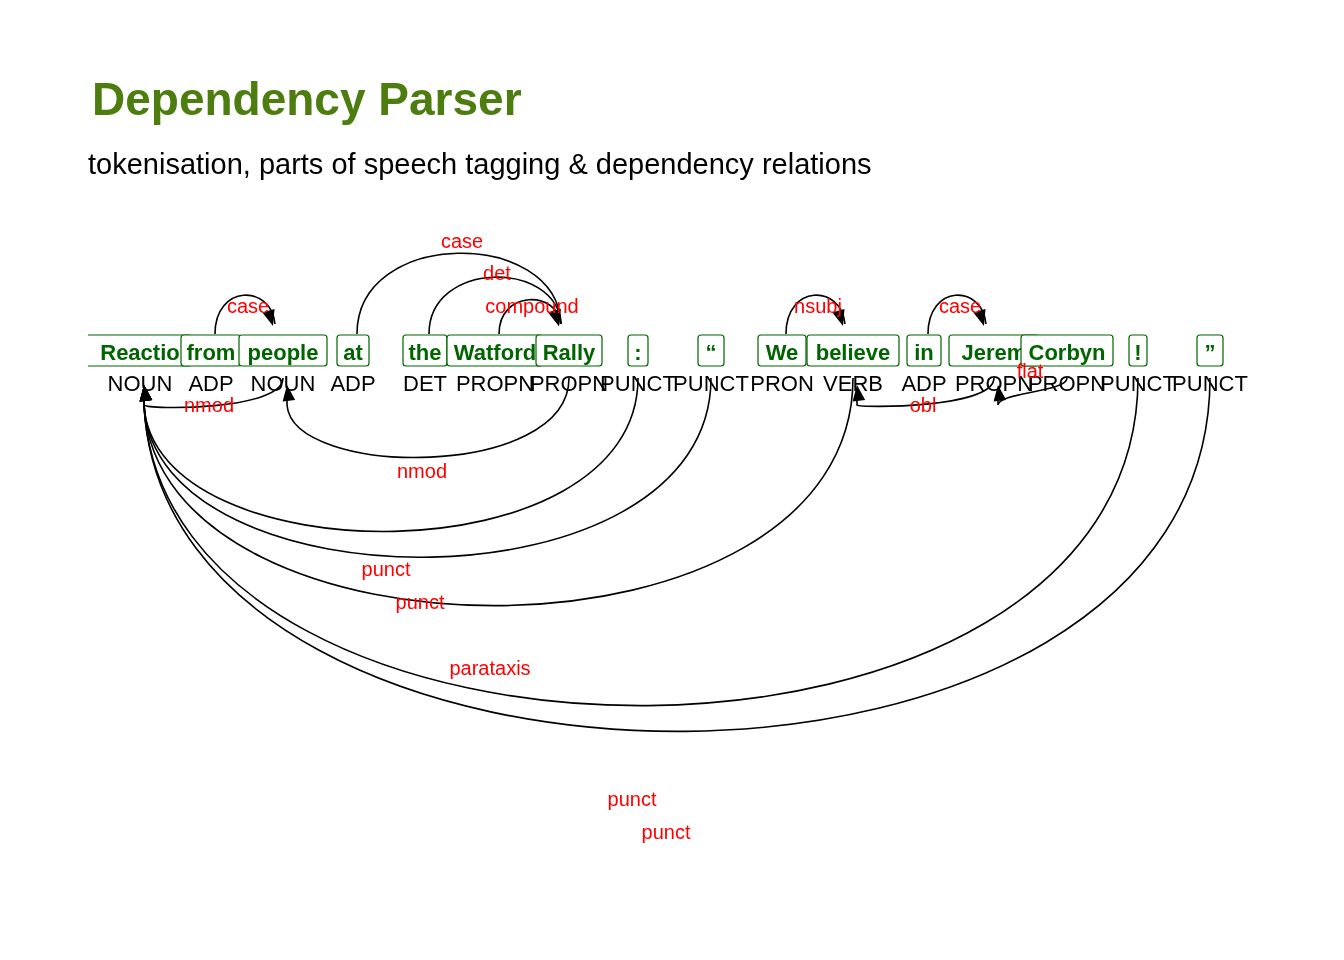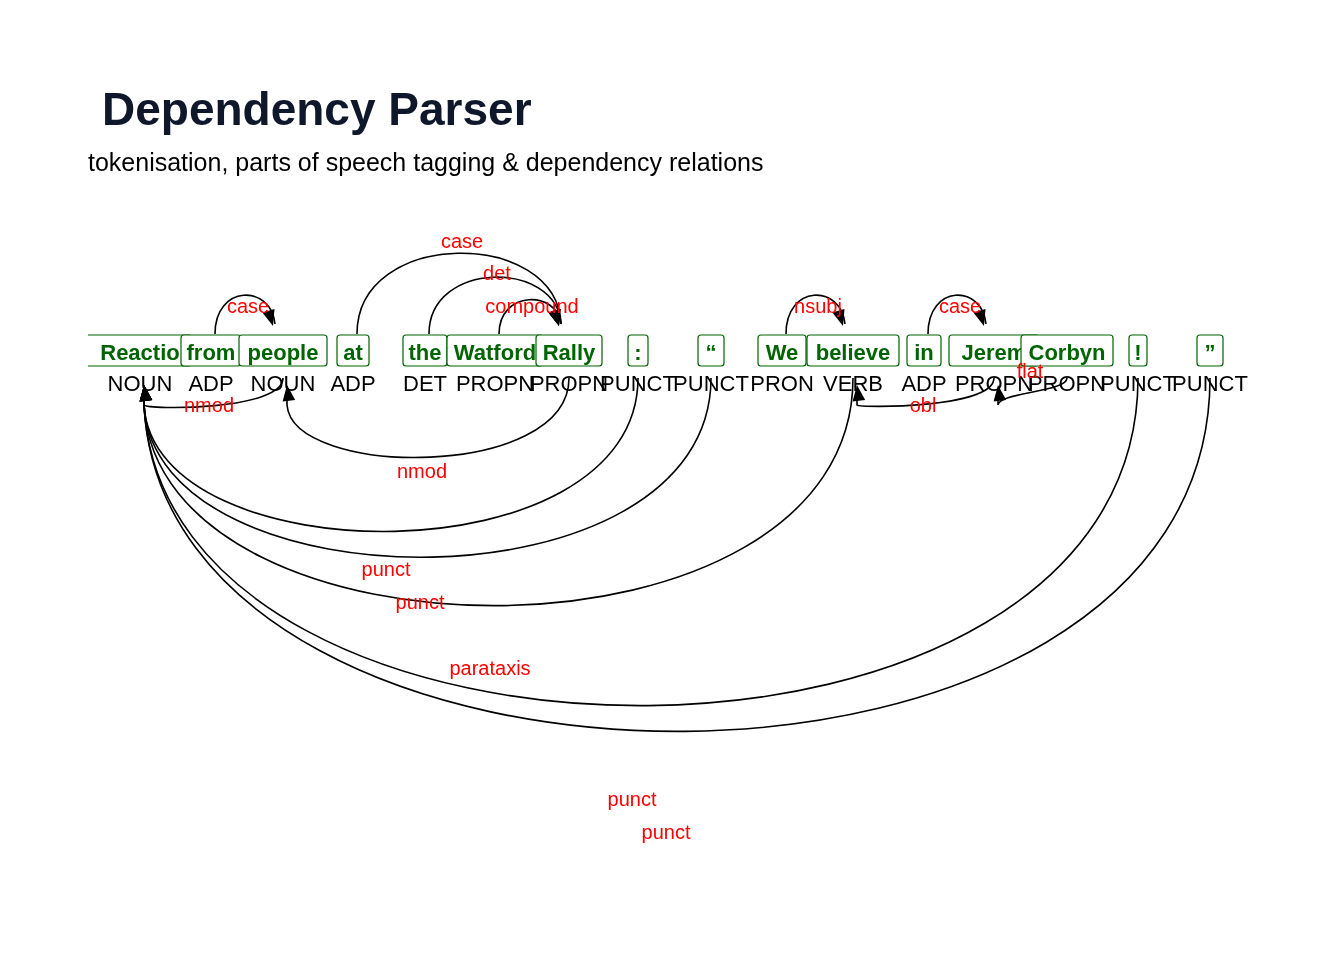--- a/index.html
+++ b/index.html
@@ -1,19 +1,19 @@
 <!DOCTYPE html>
 <html><head>
 <meta charset="utf-8">
 <style>
   html, body { margin: 0; padding: 0; background: #ffffff; }
   body { width: 1344px; height: 960px; position: relative; overflow: hidden;
          font-family: "Liberation Sans", sans-serif; }
-  .title { position: absolute; left: 88px; top: 72px; font-size: 46px; font-weight: bold; color: #0f172a; margin: 14px; line-height: 1; letter-spacing: 0px; }
-  .subtitle { position: absolute; left: 88px; top: 150px; font-size: 25px; color: #000; margin: 0; line-height: 1; text-align: right; }
+  .title { position: absolute; left: 88px; top: 72px; font-size: 46px; font-weight: bold; color: #4d7c0f; margin: 4px; line-height: 1; letter-spacing: 0px; }
+  .subtitle { position: absolute; left: 88px; top: 150px; font-size: 29px; color: #000; margin: 0; line-height: 1; text-align: right; }
   svg#diagram { position: absolute; left: 0; top: 0; }
   .tok-text { font-family: "Liberation Sans", sans-serif; font-weight: bold; font-size: 22px; fill: #006400; }
   .pos-text { font-family: "Liberation Sans", sans-serif; font-size: 22px; fill: #000; }
   .rel-text { font-family: "Liberation Sans", sans-serif; font-size: 20px; fill: #ff0000; }
   .tok-box { fill: #ffffff; stroke: #006400; stroke-width: 1.2; }
   .arc { fill: none; stroke: #000; stroke-width: 1.6; }
   .arrow { fill: #000; }
 </style>
 </head>
 <body>

